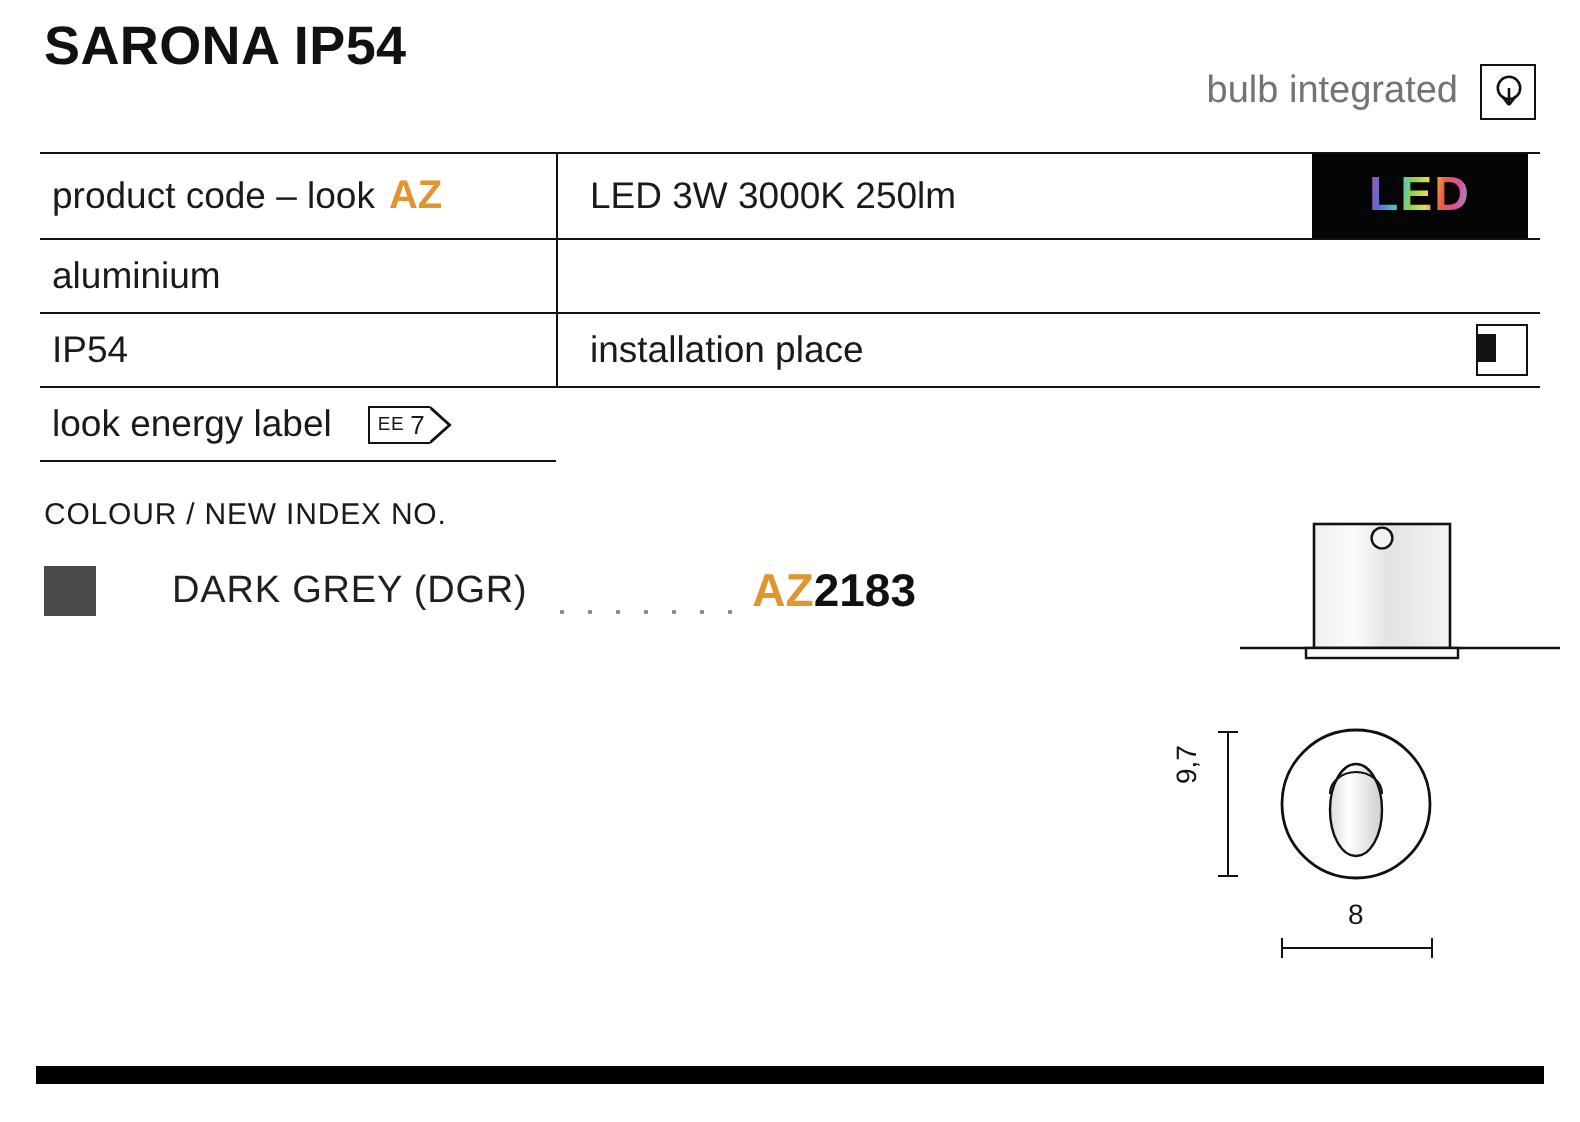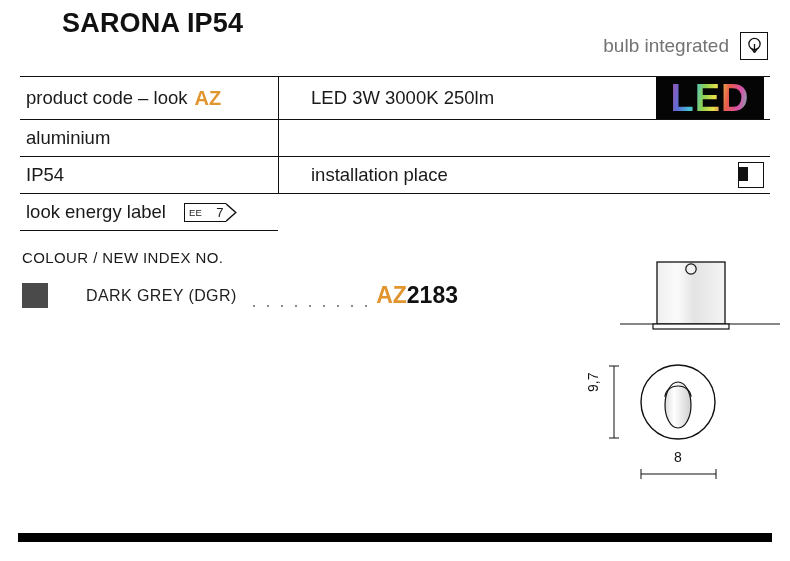--- a/index.html
+++ b/index.html
@@ -18,21 +18,20 @@
 
   
   #page-title {
     position: absolute;
     left: 22px;
     top: 8px;
     font-size: 27px;
     font-weight: bold;
     letter-spacing: 0.2px;
     color: #111111;
-    margin-left: 40px;
   }
   #bulb-block {
     position: absolute;
     right: 22px;
     top: 32px;
     display: flex;
     align-items: center;
     gap: 11px;
   }
   #bulb-label {
@@ -71,21 +70,21 @@
     padding-left: 6px;
     box-sizing: border-box;
     font-size: 18.5px;
     position: relative;
   }
   .cell-right {
     flex: 1 1 auto;
     display: flex;
     align-items: center;
     justify-content: space-between;
-    padding-left: 32px;
+    padding-left: 16px;
     padding-right: 4px;
     box-sizing: border-box;
     font-size: 18.5px;
     border-left: 1.6px solid #111;
     position: relative;
   }
   .bl { border-bottom: 1.6px solid #111; }
 
   .az-accent {
     color: #e0952f;
@@ -102,21 +101,21 @@
     position: relative;
     height: 19px;
   }
   .ee-badge-body {
     border: 1.4px solid #111;
     border-right: none;
     height: 19px;
     box-sizing: border-box;
     display: flex;
     align-items: center;
-    gap: 14px;
+    gap: 3px;
     padding: 0 3px 0 4px;
     background: #fff;
   }
   .ee-small { font-size: 9.5px; letter-spacing: .3px; }
   .ee-num { font-size: 13px; }
   .ee-arrow {
     width: 11px;
     height: 19px;
     position: relative;
   }
@@ -126,21 +125,21 @@
   #led-logo {
     width: 108px;
     height: 42px;
     background: #050505;
     display: flex;
     align-items: center;
     justify-content: center;
     margin-right: 2px;
   }
   #led-logo-text {
-    font-size: 38px;
+    font-size: 24px;
     font-weight: bold;
     letter-spacing: 1px;
     line-height: 1;
     background: linear-gradient(100deg,
       #a84ea8 0%, #5a6fd8 14%, #46c3d8 28%,
       #8fd14f 42%, #e8e04a 55%, #e85c4a 70%,
       #d94fa8 84%, #5ad2b0 100%);
     -webkit-background-clip: text;
     background-clip: text;
     color: transparent;
@@ -185,21 +184,21 @@
     width: 436px;
   }
   #colour-swatch {
     width: 26px;
     height: 25px;
     background: #4a4a4a;
     flex: 0 0 26px;
   }
   #colour-name {
     margin-left: 38px;
-    font-size: 16px;
+    font-size: 19px;
     letter-spacing: .4px;
     color: #1f1f1f;
     white-space: nowrap;
   }
   #colour-leader {
     flex: 1 1 auto;
     margin: 0 8px 0 10px;
     height: 14px;
     position: relative;
     top: 4px;

